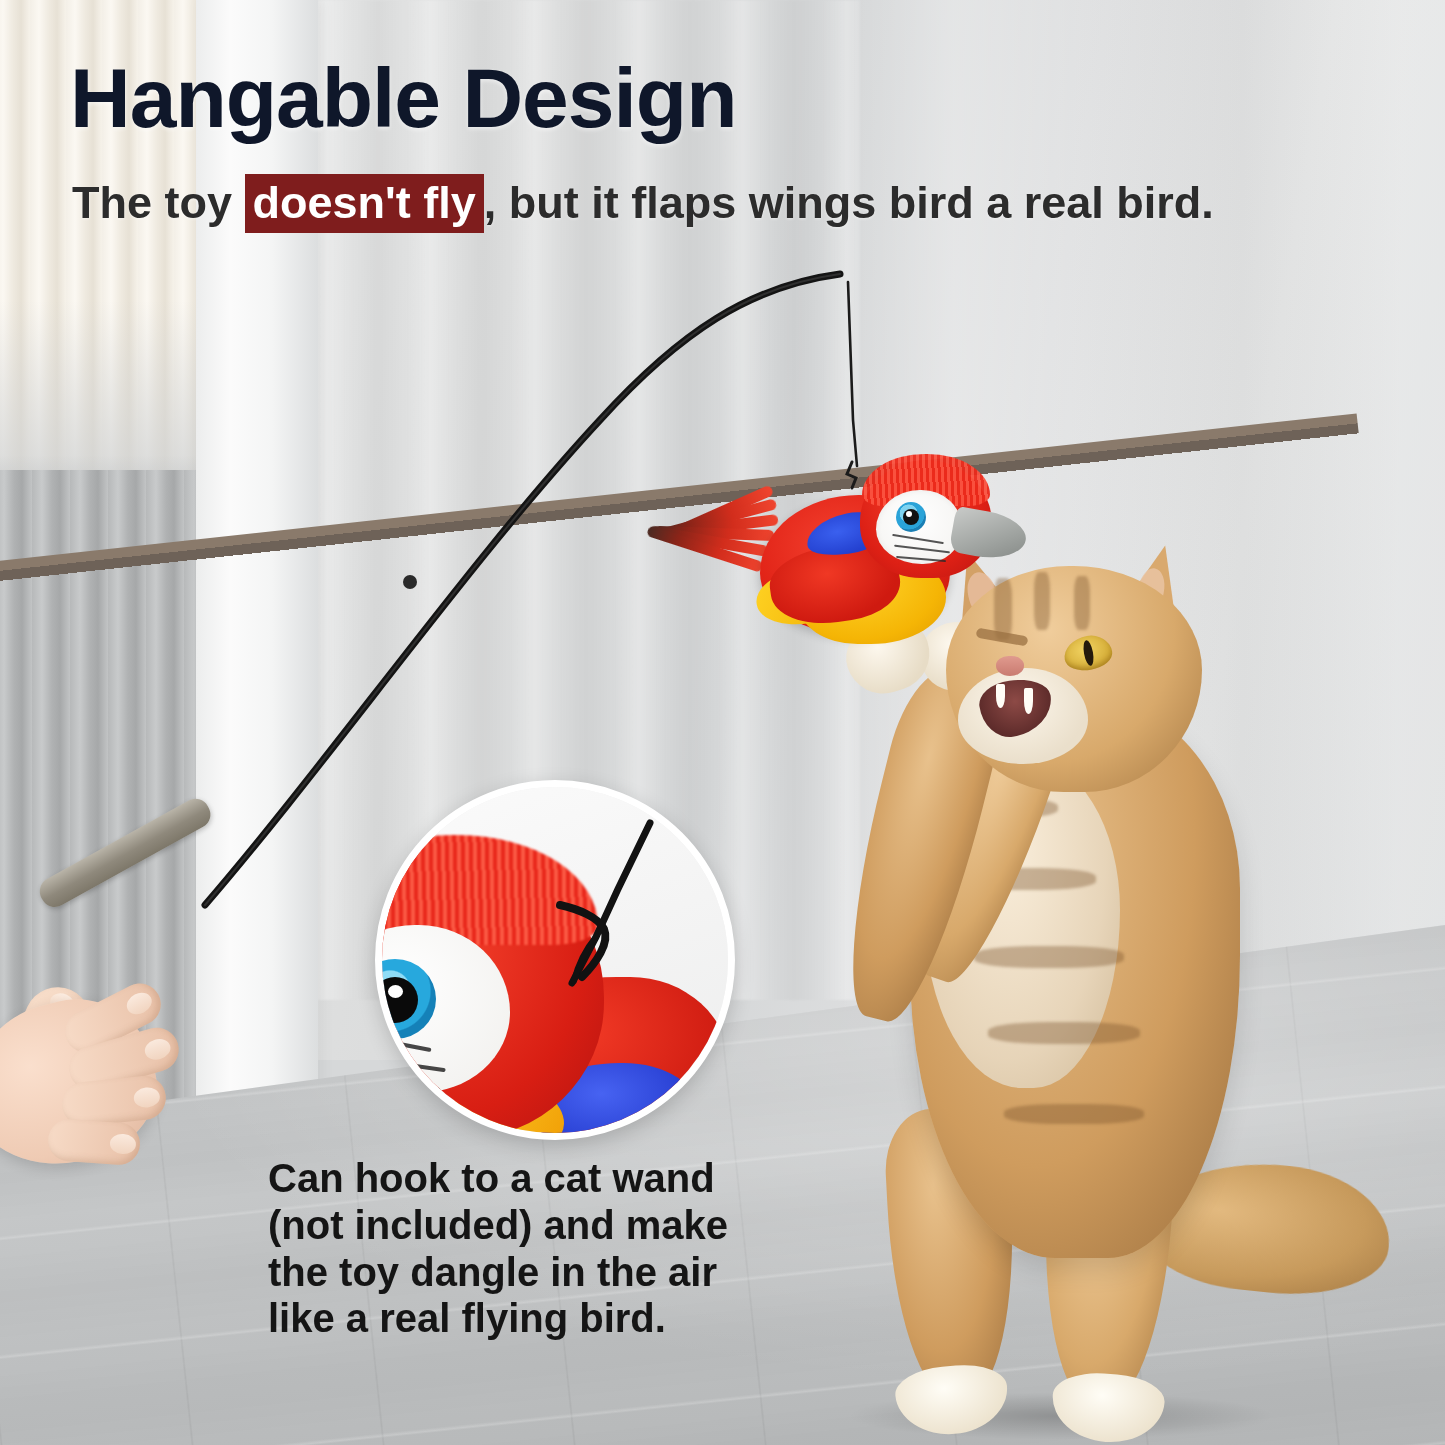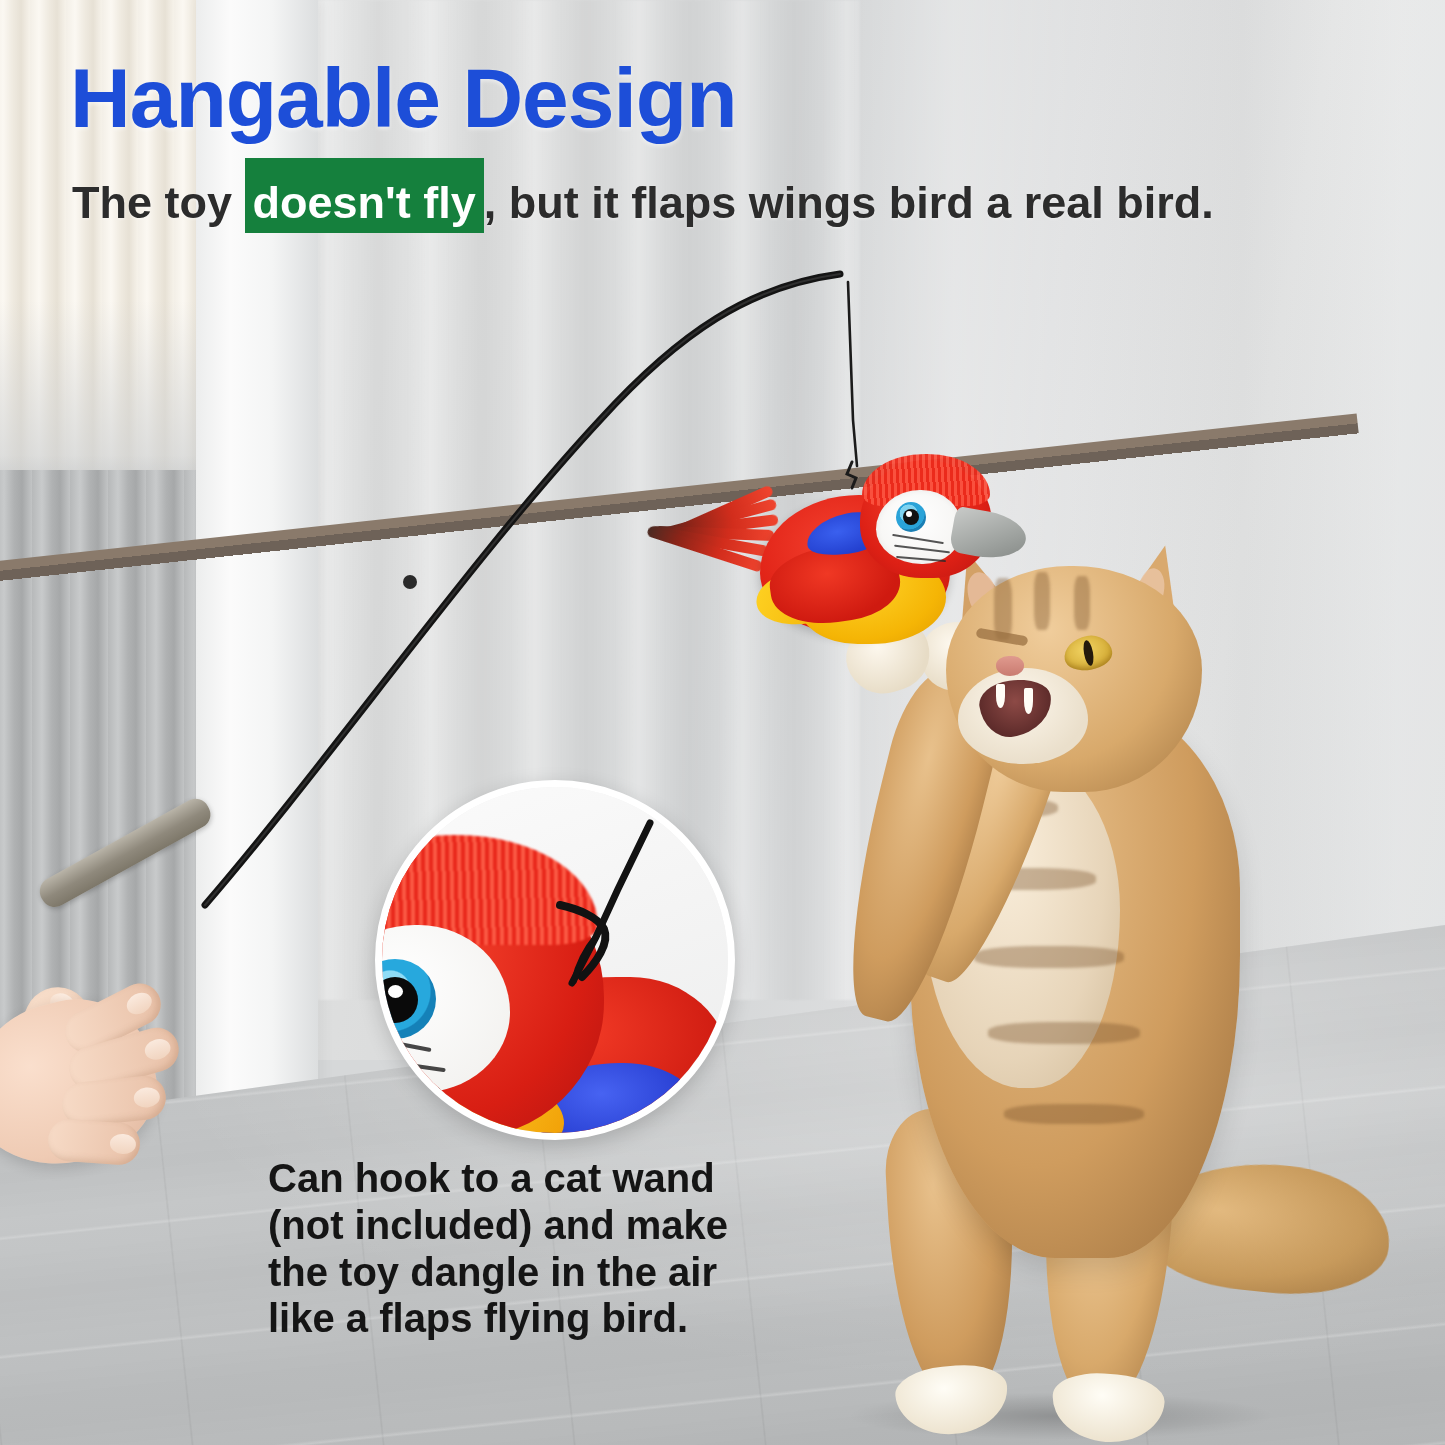--- a/index.html
+++ b/index.html
@@ -412,35 +412,35 @@
     filter:blur(.4px);
   }
   .z-hook{position:absolute;left:0;top:0;width:100%;height:100%;}
 
   
   .headline{
     position:absolute;left:70px;top:56px;
     font-size:84px;line-height:1;
     font-weight:700;
     letter-spacing:-1px;
-    color:#1d4ed8;
+    color:#0f172a;
     text-shadow:0 2px 4px rgba(255,255,255,.55);
     white-space:nowrap;
   }
   .subline{
     position:absolute;left:72px;top:176px;
     font-size:45px;line-height:1.18;
     font-weight:700;
     color:#2c2c2c;
     white-space:nowrap;
     text-shadow:0 1px 3px rgba(255,255,255,.5);
   }
   .hl{
-    background:#15803d;color:#ffffff;
-    padding:19px 8px 5px 8px;
+    background:#7f1d1d;color:#ffffff;
+    padding:3px 8px 5px 8px;
     text-shadow:none;
   }
   .caption{
     position:absolute;left:268px;top:1155px;
     font-size:40px;line-height:1.17;
     font-weight:700;
     color:#151515;
     white-space:pre-line;
   }
 </style>
@@ -585,15 +585,15 @@
     </svg>
   </div>
 
   <div class="headline">Hangable Design</div>
 
   <div class="subline"><span>The toy </span><span class="hl">doesn't fly</span><span>, but it flaps wings bird a real bird.</span></div>
 
   <div class="caption">Can hook to a cat wand
 (not included) and make
 the toy dangle in the air
-like a flaps flying bird.</div>
+like a real flying bird.</div>
 
 </div>
 
 </body></html>

